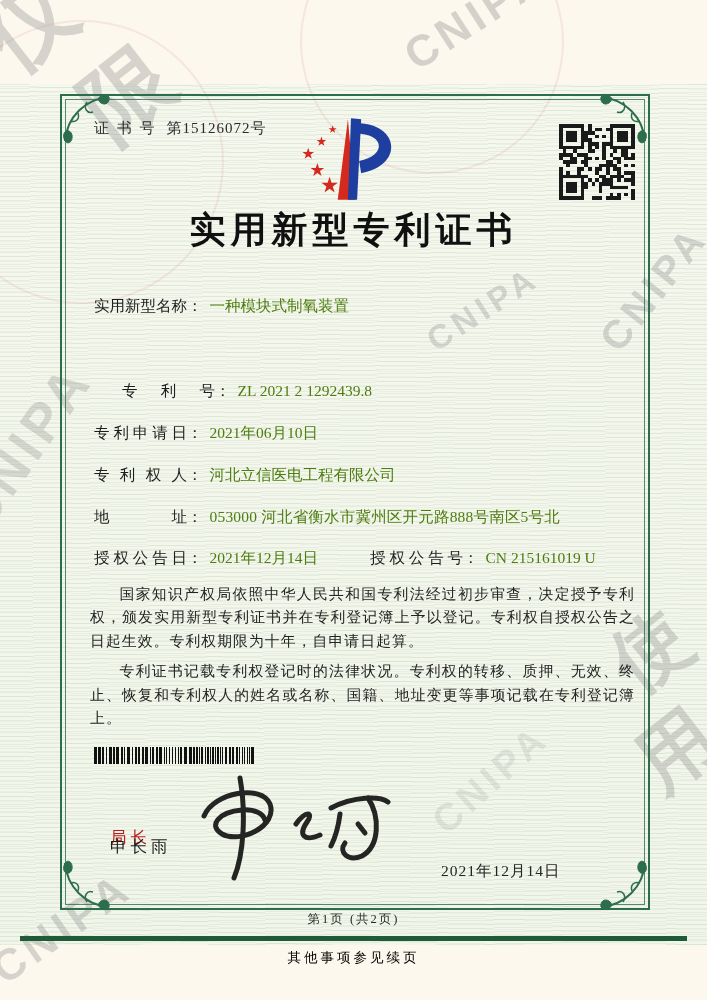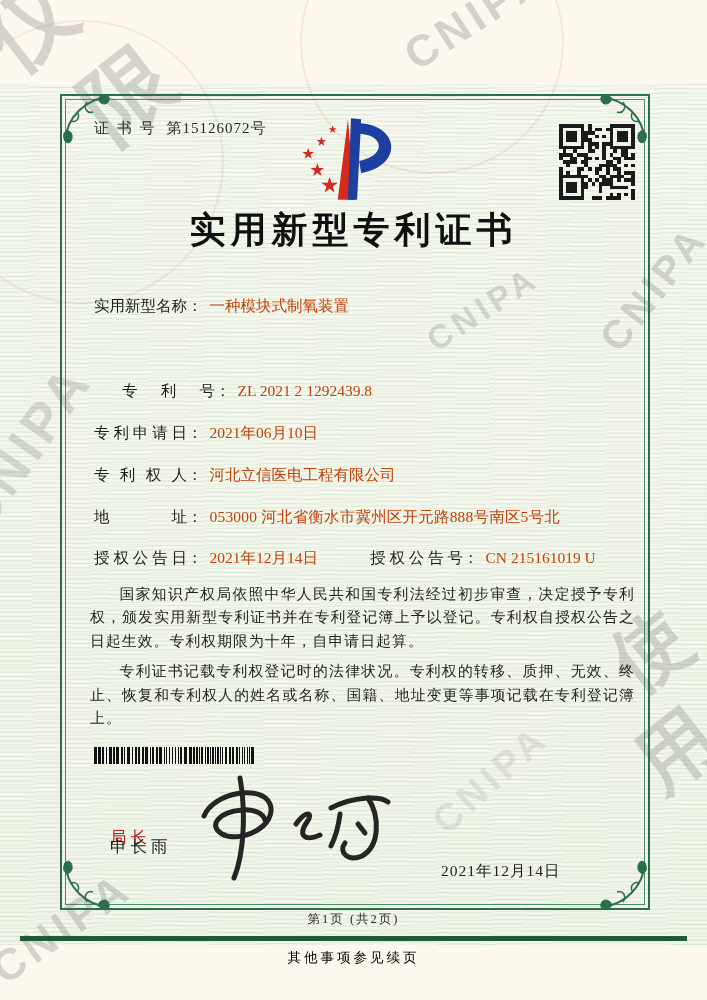--- a/index.html
+++ b/index.html
@@ -30,21 +30,21 @@
   .band{position:absolute;left:20px;right:20px;top:936px;height:5px;background:#1e5c38;z-index:2;}
   .certno{position:absolute;left:94px;top:119px;z-index:3;font-size:15px;letter-spacing:2px;color:#2b2b2b;}
   .certno .num{margin-left:10px;letter-spacing:1px;}
   .logo{position:absolute;left:296px;top:114px;z-index:3;}
   .qr{position:absolute;left:559px;top:124px;width:76px;height:76px;z-index:3;}
   .title{position:absolute;left:0;right:0;top:206px;z-index:3;text-align:center;
          font-size:36px;font-weight:bold;letter-spacing:5px;color:#101010;}
   .row{position:absolute;left:94px;right:60px;z-index:3;font-size:15.5px;color:#242424;white-space:nowrap;}
   .flabel{display:inline-block;width:93px;text-align:justify;text-align-last:justify;color:#1d1d1d;}
   .rcolon{display:inline-block;}
-  .rvalue{margin-left:7px;color:#c2410c;}
+  .rvalue{margin-left:7px;color:#4d7c0f;}
   .addr .rvalue{letter-spacing:.2px;}
   .g2{position:absolute;left:276px;top:0;}
   .paras{position:absolute;left:90px;right:72px;top:583px;z-index:3;}
   .paras p{margin:0 0 7px 0;font-size:14.8px;line-height:1.58;letter-spacing:1.1px;
            text-indent:2em;text-align:justify;color:#232323;}
   .barcode{position:absolute;left:94px;top:747px;z-index:3;width:162px;height:17px;}
   .signoff-title{position:absolute;left:110px;top:799px;z-index:3;font-size:16.5px;letter-spacing:4px;color:#b91c1c;margin-top:28px;}
   .signoff-name{position:absolute;left:110px;top:836px;z-index:3;font-size:16.5px;letter-spacing:4px;color:#1c1c1c;}
   .sig{position:absolute;left:188px;top:772px;z-index:4;}
   .issue-date{position:absolute;left:441px;top:861px;z-index:3;font-size:15.5px;letter-spacing:1px;color:#242424;}

